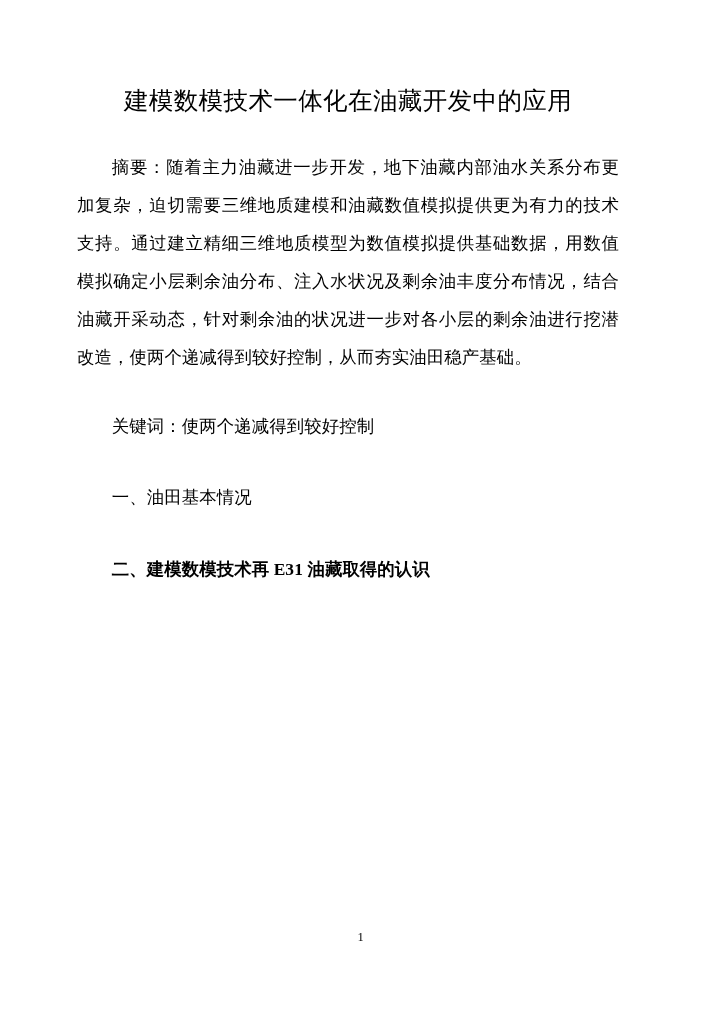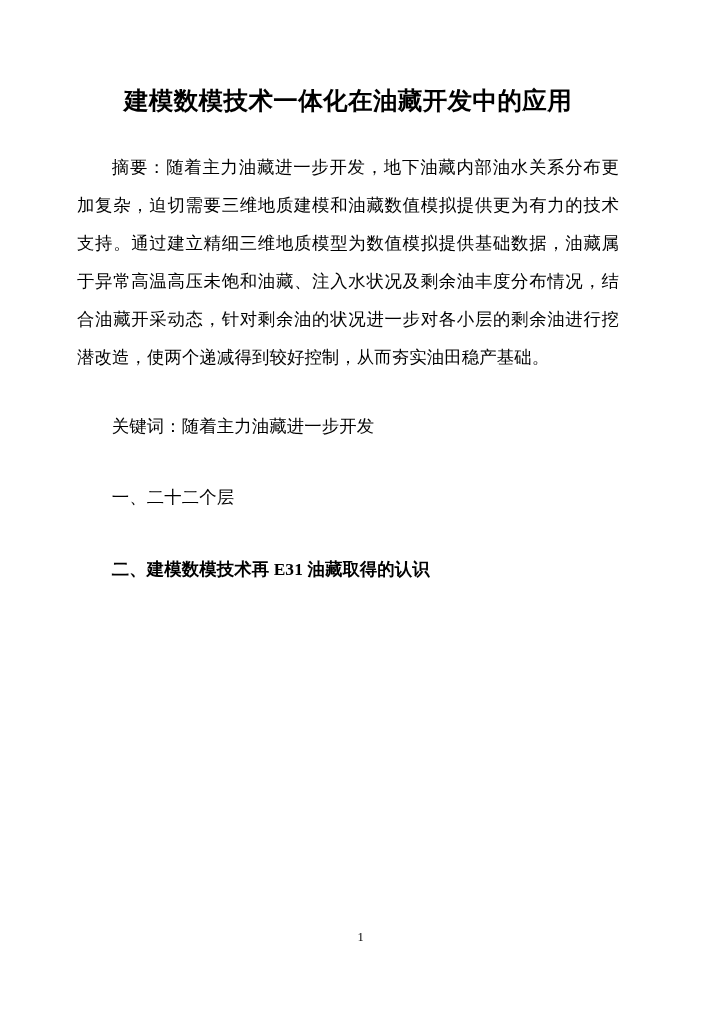--- a/index.html
+++ b/index.html
@@ -24,21 +24,21 @@
   }
   .content {
     position: absolute;
     left: 77px;
     top: 0;
     width: 542px;
   }
   .doc-title {
     font-size: 24.5px;
     line-height: 30px;
-    font-weight: 700;
+    font-weight: 400;
     text-align: center;
     letter-spacing: 0.4px;
     margin: 0;
     padding-top: 86px;
     white-space: nowrap;
   }
   .para {
     font-size: 17.4px;
     line-height: 38px;
     text-align: justify;
@@ -79,25 +79,25 @@
 </style>
 </head>
 <body>
 
 <div class="page">
 
   <div class="content">
 
     <h1 class="doc-title">建模数模技术一体化在油藏开发中的应用</h1>
 
-    <p class="para indent abstract">摘要：随着主力油藏进一步开发，地下油藏内部油水关系分布更加复杂，迫切需要三维地质建模和油藏数值模拟提供更为有力的技术支持。通过建立精细三维地质模型为数值模拟提供基础数据，油藏属于异常高温高压未饱和油藏、注入水状况及剩余油丰度分布情况，结合油藏开采动态，针对剩余油的状况进一步对各小层的剩余油进行挖潜改造，使两个递减得到较好控制，从而夯实油田稳产基础。</p>
+    <p class="para indent abstract">摘要：随着主力油藏进一步开发，地下油藏内部油水关系分布更加复杂，迫切需要三维地质建模和油藏数值模拟提供更为有力的技术支持。通过建立精细三维地质模型为数值模拟提供基础数据，用数值模拟确定小层剩余油分布、注入水状况及剩余油丰度分布情况，结合油藏开采动态，针对剩余油的状况进一步对各小层的剩余油进行挖潜改造，使两个递减得到较好控制，从而夯实油田稳产基础。</p>
 
-    <p class="para indent keywords">关键词：随着主力油藏进一步开发</p>
+    <p class="para indent keywords">关键词：使两个递减得到较好控制</p>
 
-    <p class="para indent heading">一、二十二个层</p>
+    <p class="para indent heading">一、油田基本情况</p>
 
 
     <p class="para indent heading2">二、建模数模技术再 E31 油藏取得的认识</p>
 
   </div>
 
   <div class="page-number">1</div>
 
 </div>
 

